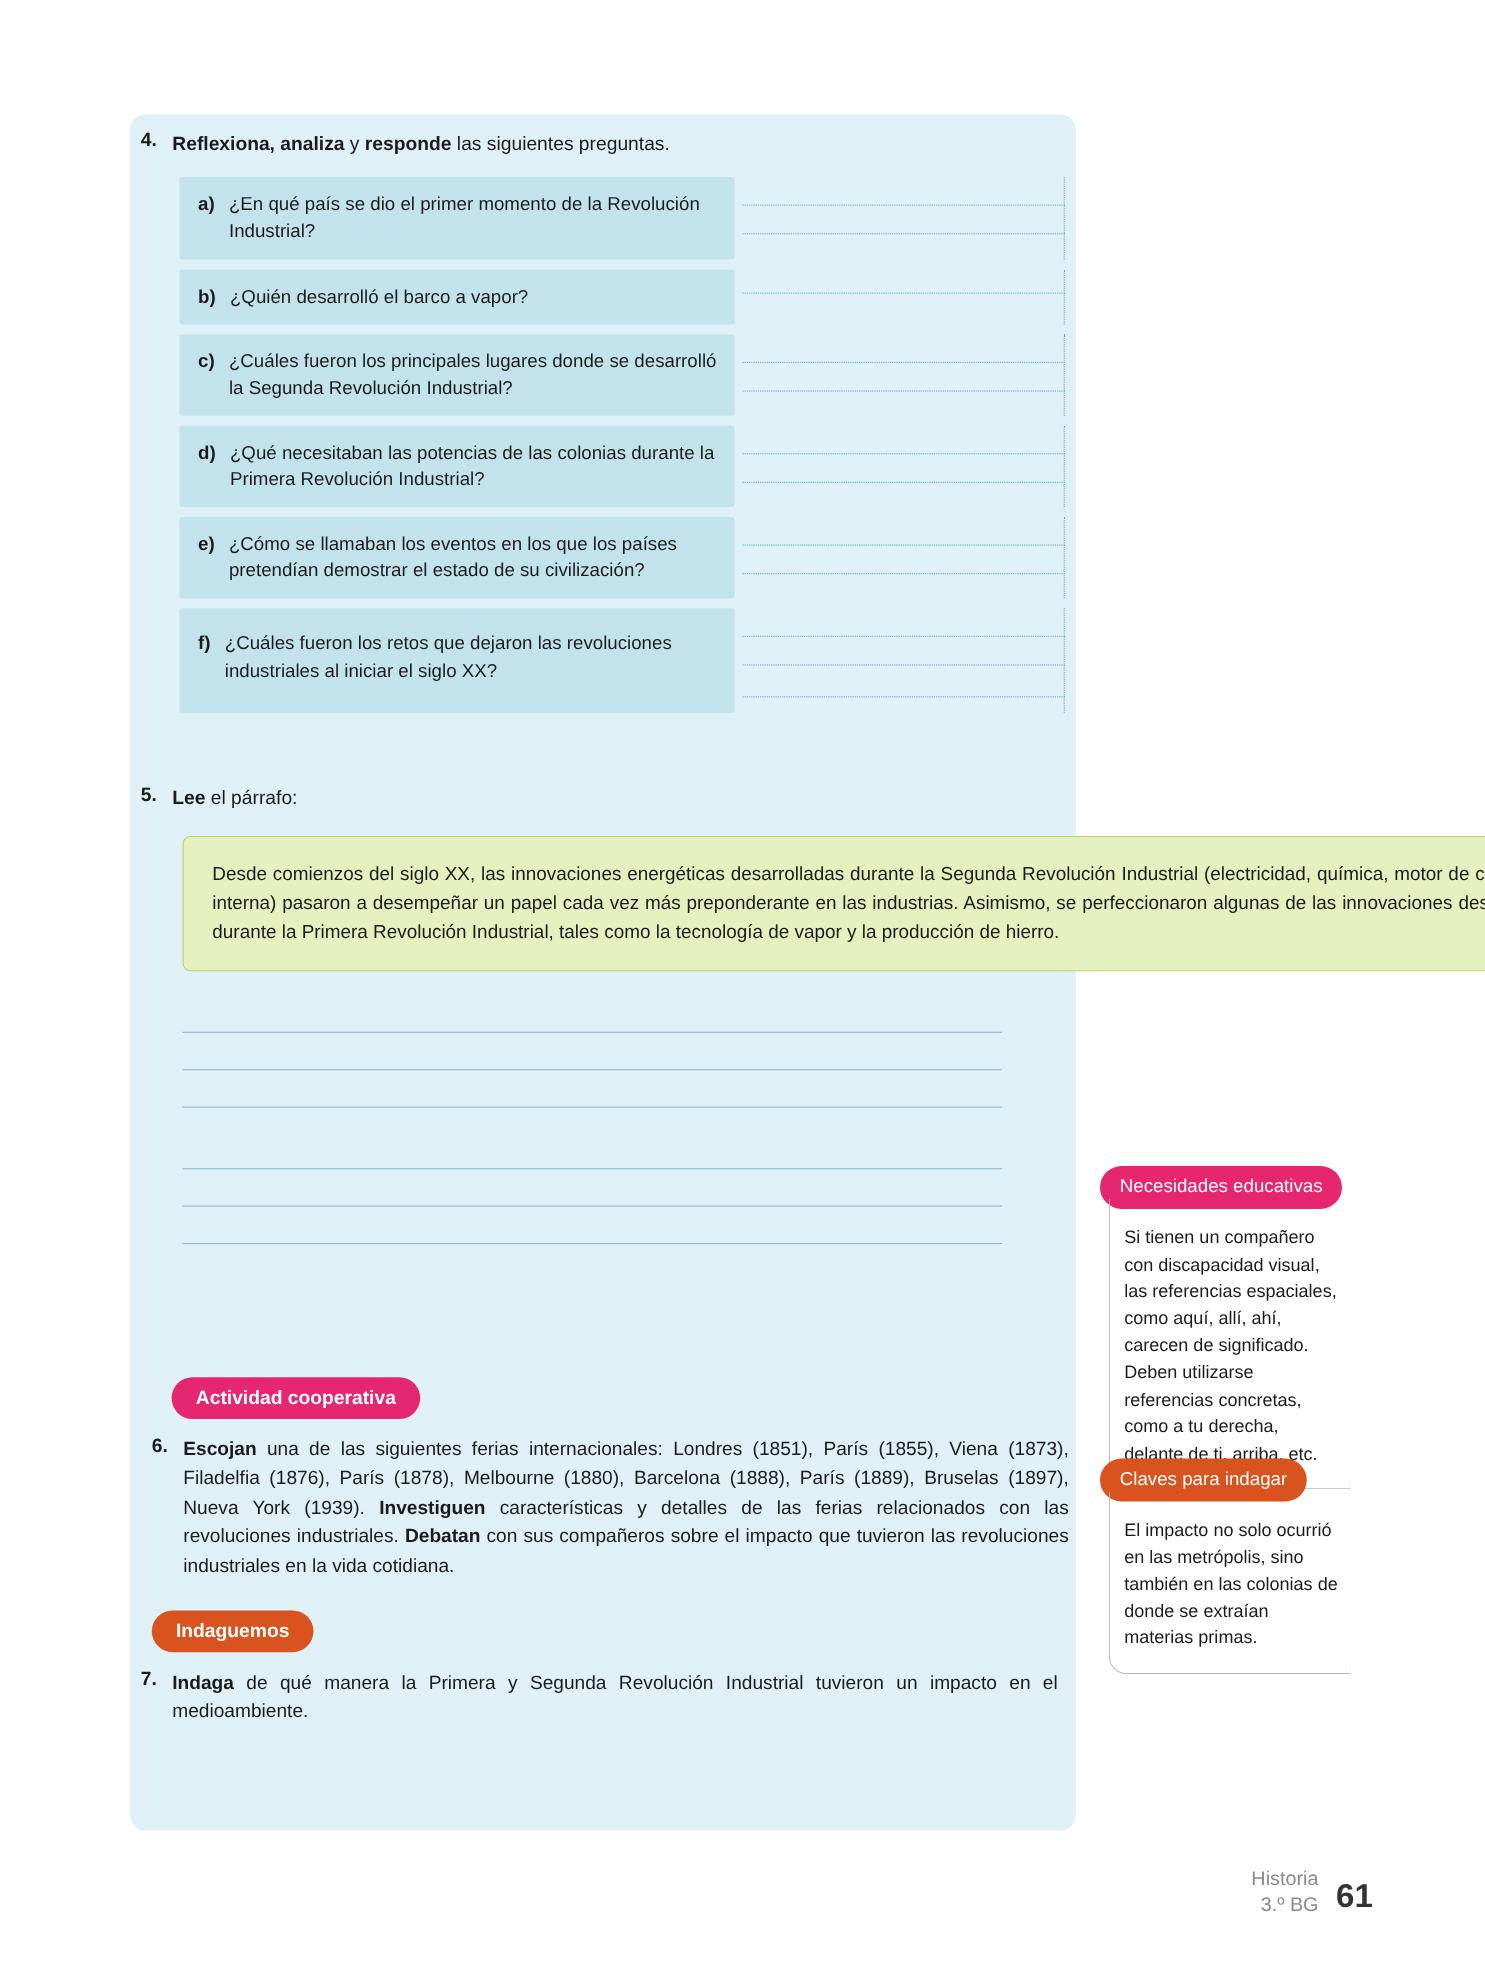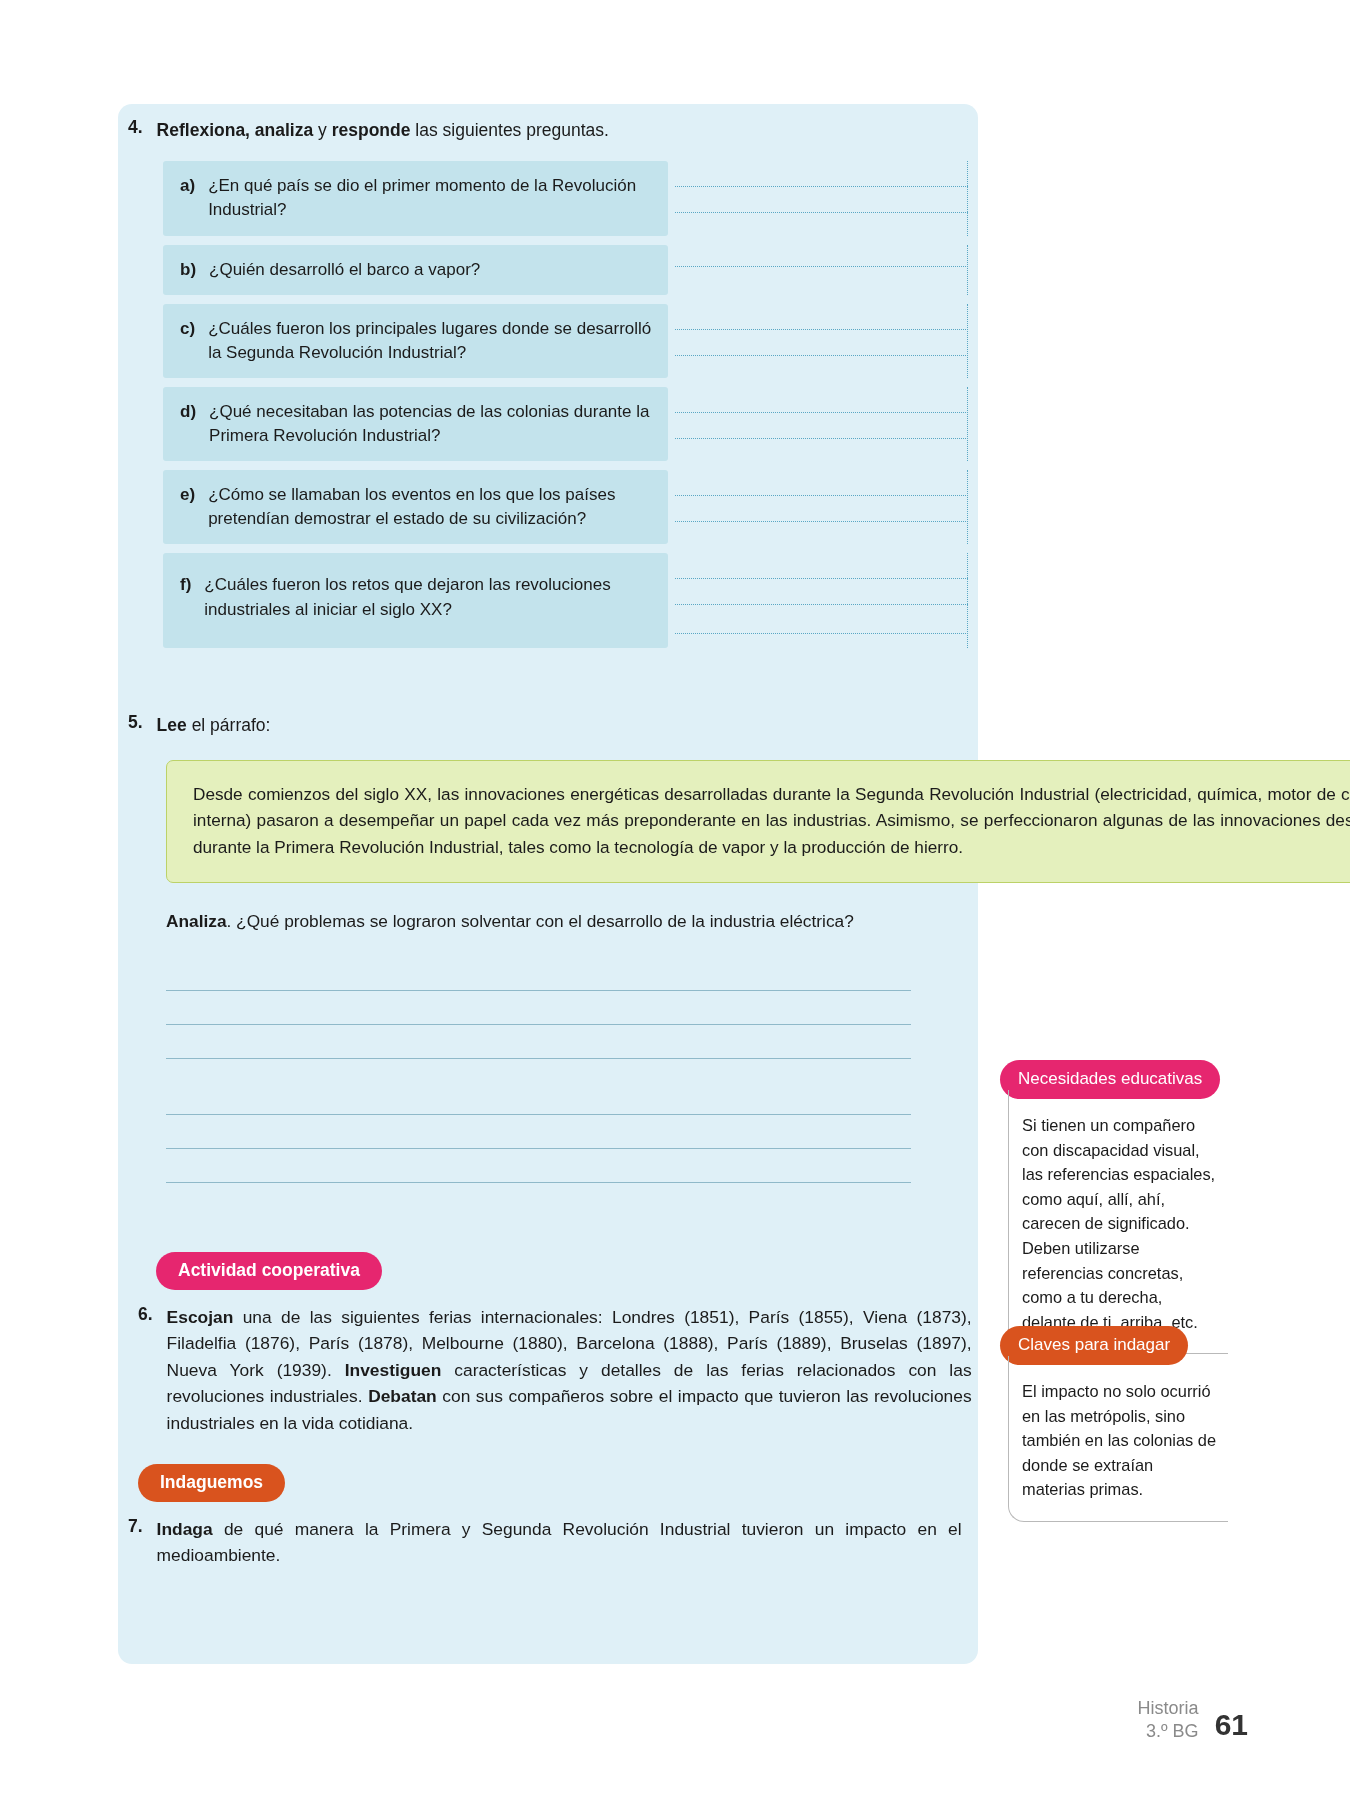--- a/index.html
+++ b/index.html
@@ -324,23 +324,20 @@
         <span class="num">5.</span>
         <span class="item-text">
           <b>Lee</b><span> el párrafo:</span>
         </span>
       </div>
 
       <div class="green-box">
         <span>Desde comienzos del siglo XX, las innovaciones energéticas desarrolladas durante la Segunda Revolución Industrial (electricidad, química, motor de combustión interna) pasaron a desempeñar un papel cada vez más preponderante en las industrias. Asimismo, se perfeccionaron algunas de las innovaciones desarrolladas durante la Primera Revolución Industrial, tales como la tecnología de vapor y la producción de hierro.</span>
       </div>
 
-      <div class="sub-block">
-        <b>Analiza</b><span>. ¿Qué problemas se lograron solventar con el desarrollo de la industria eléctrica?</span>
-      </div>
       <div class="write-lines">
         <i></i>
         <i></i>
         <i></i>
       </div>
 
       <div class="write-lines">
         <i></i>
         <i></i>
         <i></i>

